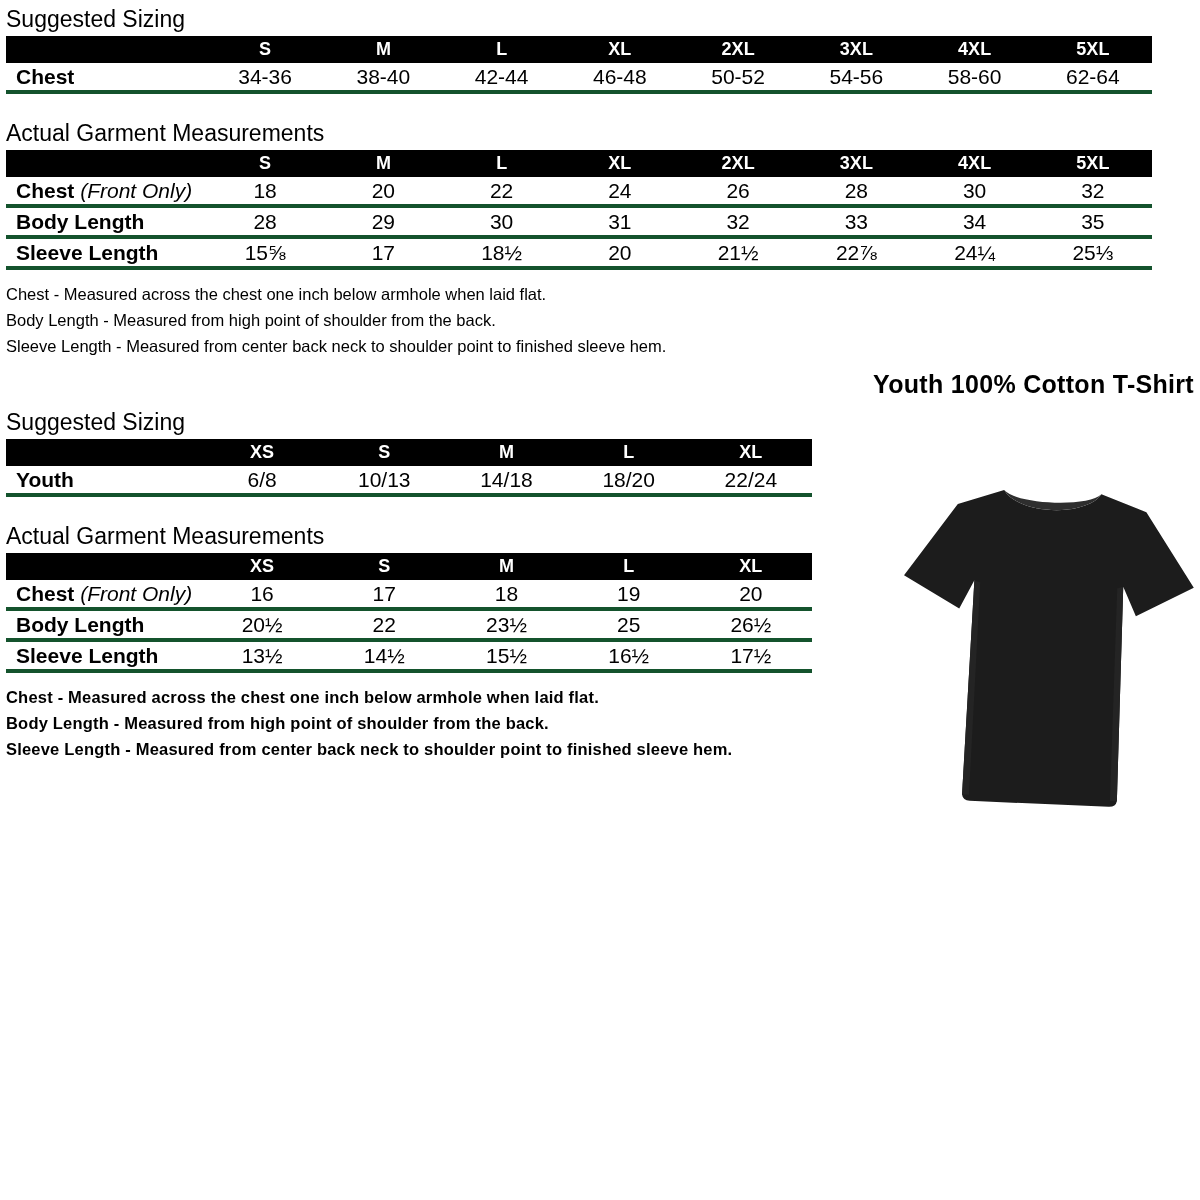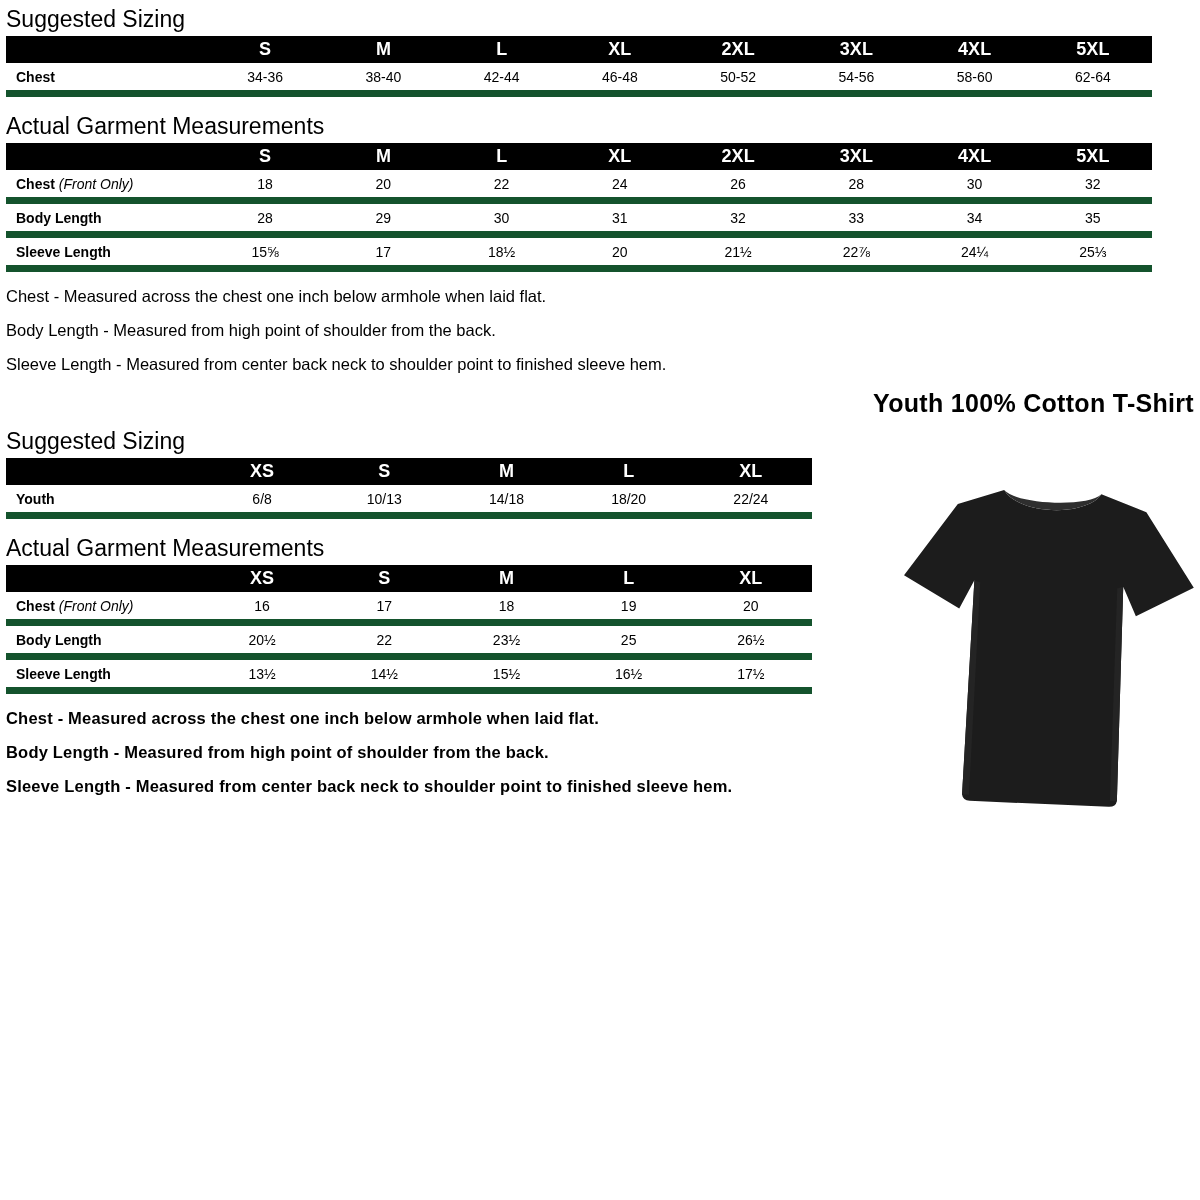--- a/index.html
+++ b/index.html
@@ -47,53 +47,53 @@
     font-weight: bold;
     font-size: 28px;
     letter-spacing: 8px;
     text-align: center;
     line-height: 41px;
   }
   .section-label {
     font-size: 23px;
     margin: 6px 0 3px 0;
   }
-  .gap-lg { margin-top: 16px; }
+  .gap-lg { margin-top: 26px; }
   table {
     border-collapse: collapse;
     table-layout: fixed;
   }
   .adult-table { width: 1146px; }
   .youth-table { width: 806px; }
   thead th {
     background: #000;
     color: #fff;
     font-weight: bold;
     font-size: 18px;
     height: 27px;
     padding: 0;
     text-align: center;
   }
   tbody td {
-    font-size: 14px;
+    font-size: 21px;
     text-align: center;
     height: 27px;
     padding: 0;
-    border-bottom: 7px solid #14532d;
+    border-bottom: 4px solid #14532d;
   }
   th.label-cell, td.label-cell {
     text-align: left;
     padding-left: 10px;
   }
   td.label-cell { font-weight: bold; }
   .suffix { font-weight: normal; font-style: italic; }
   .notes { margin-top: 15px; }
   .notes p {
     font-size: 16.5px;
-    margin: 15px 0;
+    margin: 7px 0;
   }
   .youth-notes p { font-weight: 600; letter-spacing: 0.2px; }
   .youth-title {
     font-size: 25px;
     font-weight: bold;
     margin-top: 14px;
     letter-spacing: 0.3px;
     text-align: right;
   }
   .tshirt-wrap {

